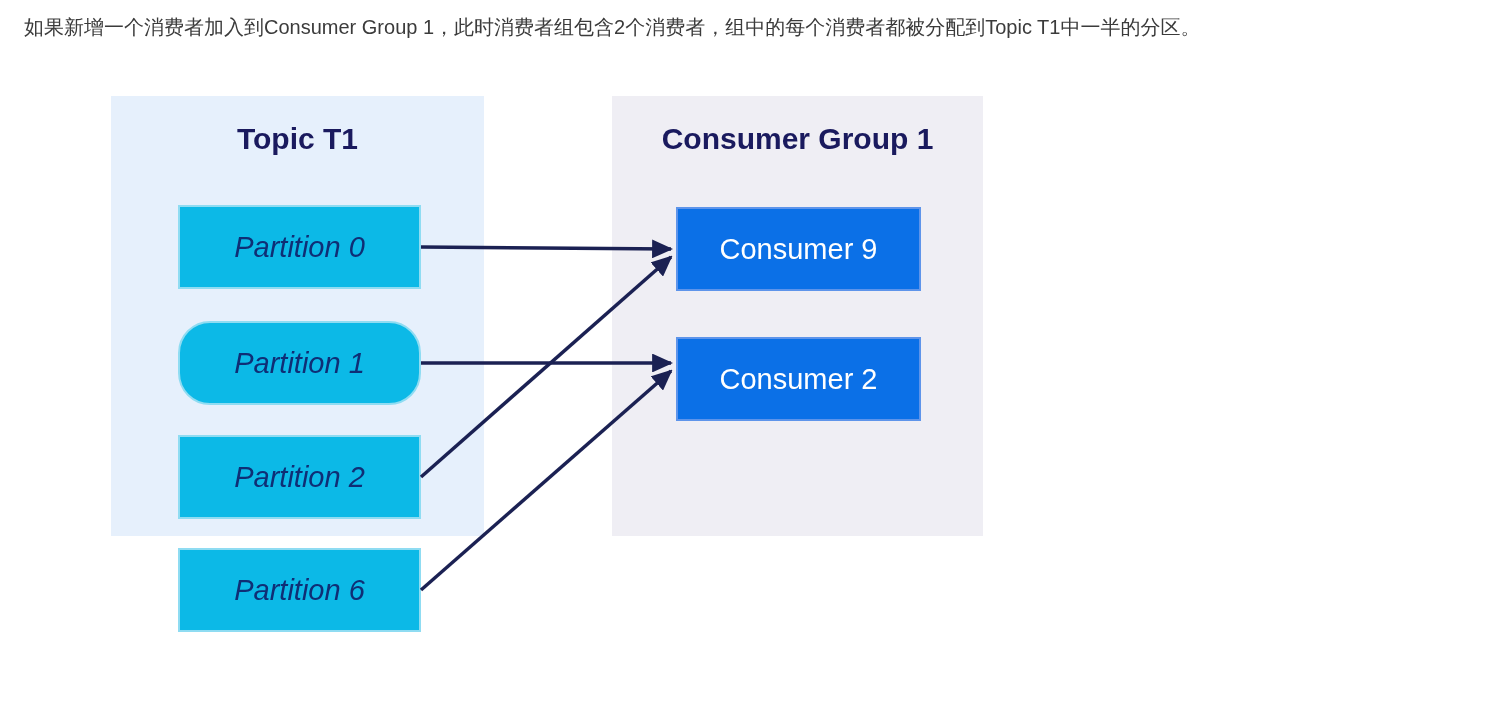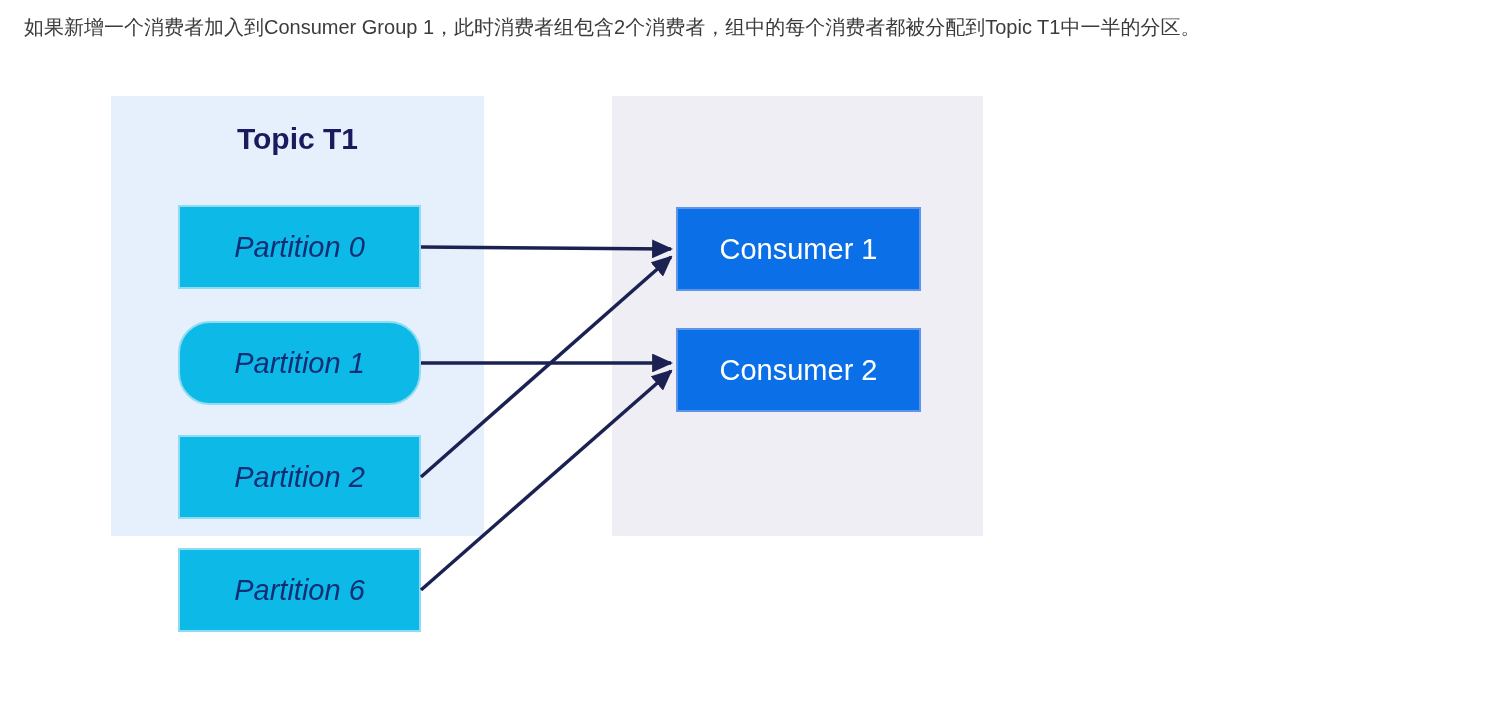--- a/index.html
+++ b/index.html
@@ -90,21 +90,21 @@
   .box.partition.p3 { top: 452px; }
   .box.consumer {
     left: 64px;
     width: 245px;
     height: 84px;
     background: var(--consumer-fill);
     border: 2px solid var(--consumer-border);
     color: var(--consumer-text);
   }
   .box.consumer.c1 { top: 111px; }
-  .box.consumer.c2 { top: 232px; }
+  .box.consumer.c2 { top: 241px; }
   svg.arrow-layer {
     position: absolute;
     left: 0; top: 0;
     width: 100%;
     height: 100%;
     pointer-events: none;
   }
   svg.arrow-layer line {
     stroke: var(--arrow);
     stroke-width: 3.5;
@@ -121,21 +121,22 @@
 
     <section class="panel topic">
       <h2>Topic T1</h2>
       <div class="box partition p0">Partition 0</div>
       <div class="box partition p1">Partition 1</div>
       <div class="box partition p2">Partition 2</div>
       <div class="box partition p3">Partition 6</div>
     </section>
 
     <section class="panel group">
-      <div class="box consumer c1">Consumer 1</div>
+      <h2>Consumer Group 1</h2>
+      <div class="box consumer c1">Consumer 9</div>
       <div class="box consumer c2">Consumer 2</div>
     </section>
 
     <svg class="arrow-layer" id="arrow-layer" xmlns="http://www.w3.org/2000/svg" viewBox="0 0 1488 722">
       <defs>
         <marker id="arrowhead" viewBox="0 0 10 9" refX="9" refY="4.5" markerWidth="6" markerHeight="5.4" markerUnits="strokeWidth" orient="auto">
           <path d="M0,0 L10,4.5 L0,9 Z" style="fill: var(--arrow)"></path>
         </marker>
       </defs>
     <line x1="413" y1="247" x2="663" y2="249" marker-end="url(#arrowhead)"></line>

